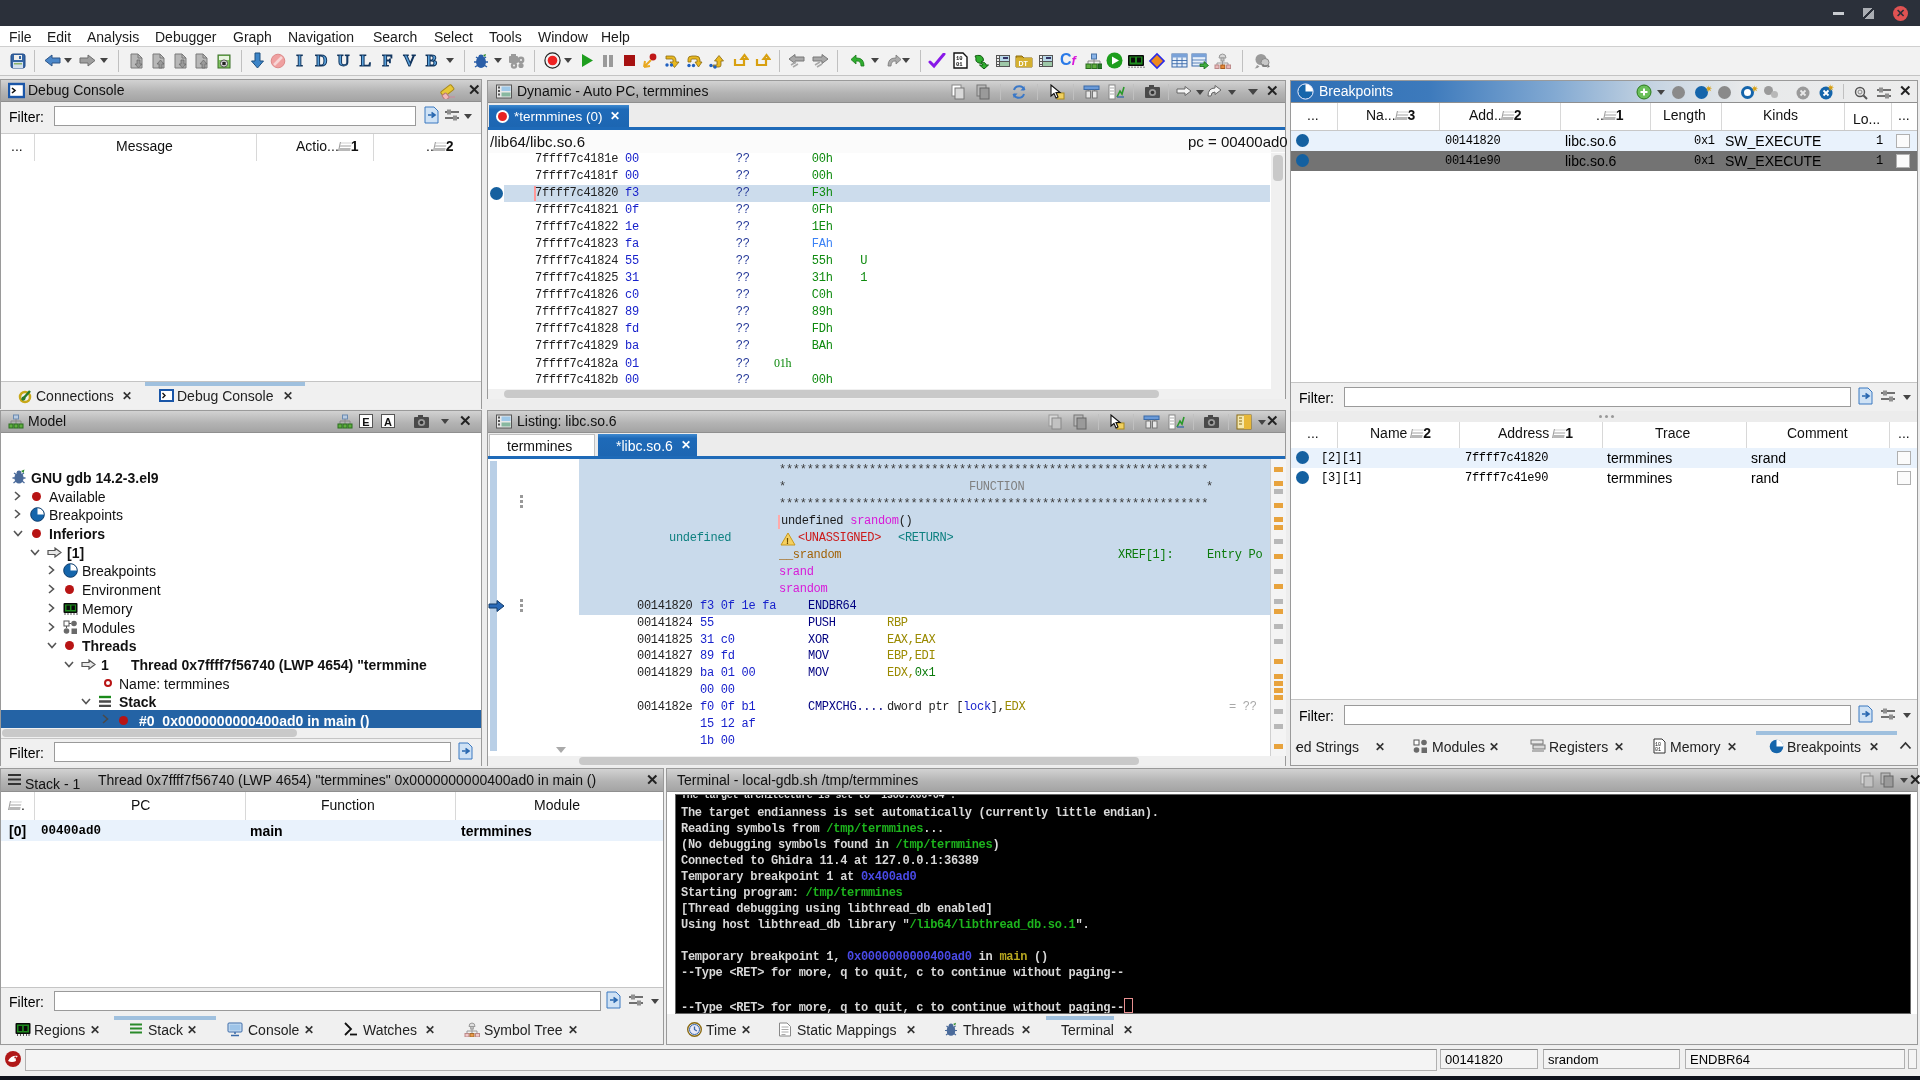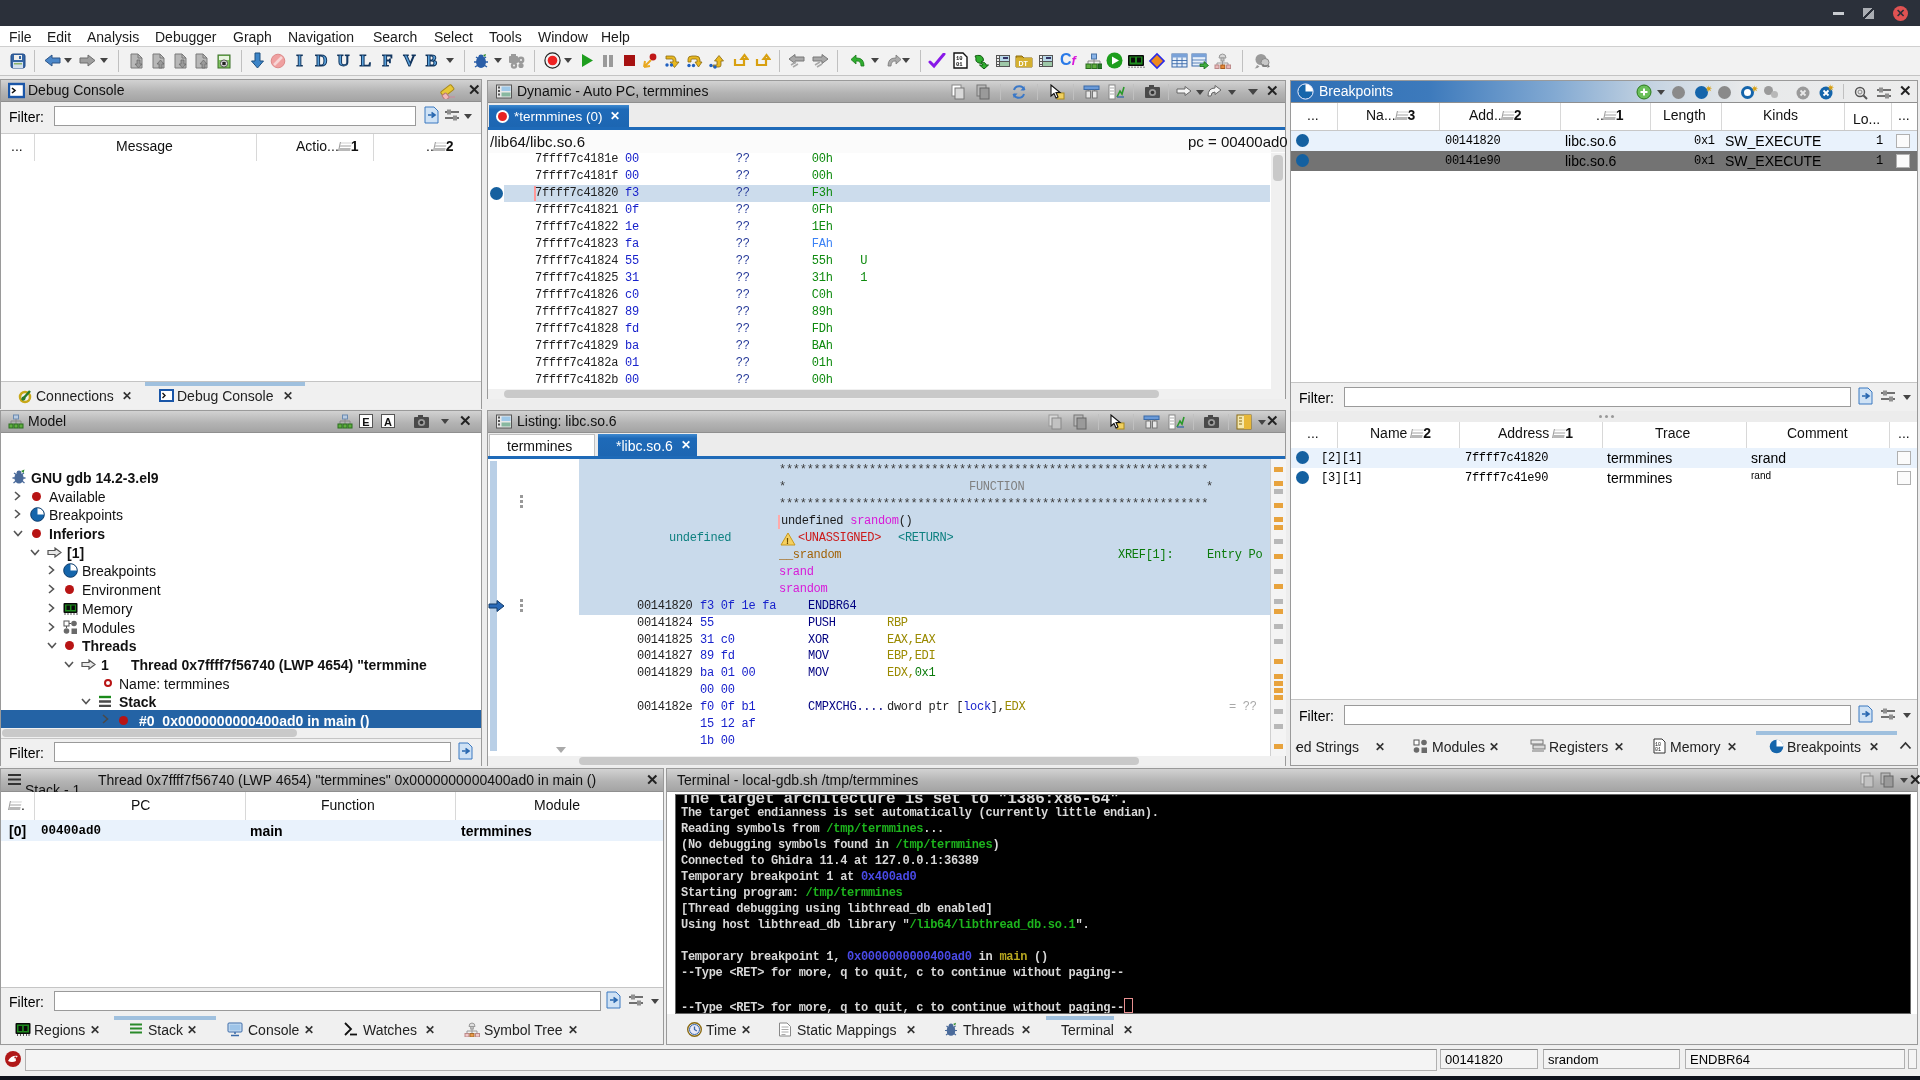--- a/index.html
+++ b/index.html
@@ -556,21 +556,21 @@
 <div class="a" style="left:47px;top:33px;white-space:pre;"><span style="color:#222;">7ffff7c41820</span> <span style="color:#1822cc;">f3</span><span style="color:#283c9a;">              ??</span><span style="color:#0e8a0e;">         F3h     </span></div>
 <div class="a" style="left:47px;top:50px;white-space:pre;"><span style="color:#222;">7ffff7c41821</span> <span style="color:#1822cc;">0f</span><span style="color:#283c9a;">              ??</span><span style="color:#0e8a0e;">         0Fh     </span></div>
 <div class="a" style="left:47px;top:67px;white-space:pre;"><span style="color:#222;">7ffff7c41822</span> <span style="color:#1822cc;">1e</span><span style="color:#283c9a;">              ??</span><span style="color:#0e8a0e;">         1Eh     </span></div>
 <div class="a" style="left:47px;top:84px;white-space:pre;"><span style="color:#222;">7ffff7c41823</span> <span style="color:#1822cc;">fa</span><span style="color:#283c9a;">              ??</span><span style="color:#3b82f6;">         FAh     </span></div>
 <div class="a" style="left:47px;top:101px;white-space:pre;"><span style="color:#222;">7ffff7c41824</span> <span style="color:#1822cc;">55</span><span style="color:#283c9a;">              ??</span><span style="color:#0e8a0e;">         55h    U</span></div>
 <div class="a" style="left:47px;top:118px;white-space:pre;"><span style="color:#222;">7ffff7c41825</span> <span style="color:#1822cc;">31</span><span style="color:#283c9a;">              ??</span><span style="color:#0e8a0e;">         31h    1</span></div>
 <div class="a" style="left:47px;top:135px;white-space:pre;"><span style="color:#222;">7ffff7c41826</span> <span style="color:#1822cc;">c0</span><span style="color:#283c9a;">              ??</span><span style="color:#0e8a0e;">         C0h     </span></div>
 <div class="a" style="left:47px;top:152px;white-space:pre;"><span style="color:#222;">7ffff7c41827</span> <span style="color:#1822cc;">89</span><span style="color:#283c9a;">              ??</span><span style="color:#0e8a0e;">         89h     </span></div>
 <div class="a" style="left:47px;top:169px;white-space:pre;"><span style="color:#222;">7ffff7c41828</span> <span style="color:#1822cc;">fd</span><span style="color:#283c9a;">              ??</span><span style="color:#0e8a0e;">         FDh     </span></div>
 <div class="a" style="left:47px;top:186px;white-space:pre;"><span style="color:#222;">7ffff7c41829</span> <span style="color:#1822cc;">ba</span><span style="color:#283c9a;">              ??</span><span style="color:#0e8a0e;">         BAh     </span></div>
-<div class="a" style="left:47px;top:203px;white-space:pre;"><span style="color:#222;">7ffff7c4182a</span> <span style="color:#1822cc;">01</span><span style="color:#283c9a;">              ??</span><span style="color:#0e8a0e;">         01h     </span></div>
+<div class="a" style="left:47px;top:203px;white-space:pre;"><span style="color:#222;">7ffff7c4182a</span> <span style="color:#1822cc;">01</span><span style="color:#283c9a;">              ??</span><span style="color:#0e8a0e;font-family:Liberation Serif, serif;">         01h     </span></div>
 <div class="a" style="left:47px;top:220px;white-space:pre;"><span style="color:#222;">7ffff7c4182b</span> <span style="color:#1822cc;">00</span><span style="color:#283c9a;">              ??</span><span style="color:#0e8a0e;">         00h     </span></div>
 </div>
 <div class="a" style="left:783px;top:72px;width:14px;height:236px;background:#f0f0f0;">
 <div class="a" style="left:2px;top:2px;width:10px;height:26px;background:#c9c9c9;border-radius:4px;"></div>
 <div class="a" style="left:0px;top:-6px;width:14px;height:5px;background:#ececec;"></div>
 </div>
 <div class="a" style="left:0;top:308px;width:797px;height:10px;background:#f0f0f0;">
       <div class="a" style="left:16px;top:1px;width:655px;height:8px;background:#c9c9c9;border-radius:4px;"></div>
     </div>
 </div>
@@ -810,21 +810,21 @@
       <span class="a mono" style="left:174px;top:3px;font-size:12px;letter-spacing:-0.28px;">7ffff7c41820</span>
       <span class="a" style="left:316px;top:2px;font-size:14px;">termmines</span>
       <span class="a" style="left:460px;top:2px;font-size:14px;">srand</span>
       <div class="a cb" style="left:606px;top:3px;"></div>
     </div>
 <div class="a" style="left:0;top:387px;width:626px;height:20px;background:#ffffff;">
       <div class="a bluedot" style="left:5px;top:3px;"></div>
       <span class="a mono" style="left:30px;top:3px;font-size:12px;letter-spacing:-0.28px;">[3][1]</span>
       <span class="a mono" style="left:174px;top:3px;font-size:12px;letter-spacing:-0.28px;">7ffff7c41e90</span>
       <span class="a" style="left:316px;top:2px;font-size:14px;">termmines</span>
-      <span class="a" style="left:460px;top:2px;font-size:10px;">rand</span>
+      <span class="a" style="left:460px;top:2px;font-size:14px;">rand</span>
       <div class="a cb" style="left:606px;top:3px;"></div>
     </div>
 <div class="a" style="left:0;top:407px;width:626px;height:211px;background:#fff;"></div>
 <div class="a" style="left:0;top:618px;width:626px;height:30px;background:#f0f0f0;border-top:1px solid #c5c5c5;">
 <span class="a" style="left:8px;top:8px;font-size:14px;">Filter:</span>
 <div class="finput" style="left:53px;top:5px;width:505px;"></div>
 <svg class="a" style="left:566px;top:5px" width="17" height="18">
         <path d="M2 1 H11 L15 5 V17 H2 Z" fill="#cfe2f5" stroke="#3a78c0"></path>
         <path d="M5 9 H11 M8.5 6.5 L12 9 L8.5 11.5" stroke="#2a68b0" stroke-width="1.6" fill="none"></path>
       </svg>
@@ -871,21 +871,21 @@
 <svg class="a" style="left:608px;top:12px" width="13" height="9">
         <path d="M1.5 7.5 L6.5 2 L11.5 7.5" fill="none" stroke="#333" stroke-width="1.8"></path>
       </svg>
 </div>
 </div>
 <div class="panel" id="stackp" style="left:0;top:768px;width:664px;height:277px;">
 <div class="ptitle" style="position:relative;height:22px;">
 <svg class="a" style="left:6px;top:4px" width="15" height="13">
         <path d="M1 2 H14 M1 6.5 H14 M1 11 H14" stroke="#333" stroke-width="2.2"></path>
       </svg>
-<span class="a" style="left:24px;top:13px;">Stack - 1</span>
+<span class="a" style="left:24px;top:7px;">Stack - 1</span>
 <span class="a" style="left:97px;top:3px;">Thread 0x7ffff7f56740 (LWP 4654) "termmines" 0x0000000000400ad0 in main ()</span>
 <span class="a" style="left:645px;top:2px;font-size:15px;font-weight:bold;color:#222;">✕</span>
 </div>
 <div class="a th" style="left:0;top:23px;width:662px;height:28px;background:#fff;border-bottom:1px solid #c8c8c8;">
 <span class="a" style="left:8px;top:5px;"><span class="srticon"></span>.</span>
 <div class="a" style="left:33px;top:0;width:1px;height:28px;background:#d8d8d8;"></div>
 <span class="a" style="left:130px;top:5px;">PC</span>
 <div class="a" style="left:244px;top:0;width:1px;height:28px;background:#d8d8d8;"></div>
 <span class="a" style="left:320px;top:5px;">Function</span>
 <div class="a" style="left:454px;top:0;width:1px;height:28px;background:#d8d8d8;"></div>
@@ -961,21 +961,21 @@
         <rect x="4" y="4" width="9" height="11" fill="#c2c2c2" stroke="#888"></rect>
       </svg>
 <svg class="a" style="left:1213px;top:3px" width="15" height="16">
         <rect x="1" y="1" width="9" height="11" fill="#b8b8b8" stroke="#777"></rect>
         <rect x="4" y="4" width="9" height="11" fill="#9a9a9a" stroke="#666"></rect>
       </svg>
 <div class="a caret" style="left:1233px;top:9px;"></div>
 <span class="a" style="left:1242px;top:2px;font-size:15px;font-weight:bold;color:#222;">✕</span>
 </div>
 <div class="a" style="left:8px;top:25px;width:1236px;height:220px;background:#000;border:1px solid #666;overflow:hidden;box-sizing:border-box;" id="termtext">
-<div class="a mono" style="left:5px;top:-5px;font-size:16px;font-weight:bold;letter-spacing:-0.28px;white-space:pre;"><span style="color:#d8d8d8">The target architecture is set to "i386:x86-64".</span></div>
+<div class="a mono" style="left:5px;top:-5px;font-size:10px;font-weight:bold;letter-spacing:-0.28px;white-space:pre;"><span style="color:#d8d8d8">The target architecture is set to "i386:x86-64".</span></div>
 <div class="a mono" style="left:5px;top:11px;font-size:12px;font-weight:bold;letter-spacing:-0.28px;white-space:pre;"><span style="color:#d8d8d8">The target endianness is set automatically (currently little endian).</span></div>
 <div class="a mono" style="left:5px;top:27px;font-size:12px;font-weight:bold;letter-spacing:-0.28px;white-space:pre;"><span style="color:#d8d8d8">Reading symbols from </span><span style="color:#1db41d">/tmp/termmines</span><span style="color:#d8d8d8">...</span></div>
 <div class="a mono" style="left:5px;top:43px;font-size:12px;font-weight:bold;letter-spacing:-0.28px;white-space:pre;"><span style="color:#d8d8d8">(No debugging symbols found in </span><span style="color:#1db41d">/tmp/termmines</span><span style="color:#d8d8d8">)</span></div>
 <div class="a mono" style="left:5px;top:59px;font-size:12px;font-weight:bold;letter-spacing:-0.28px;white-space:pre;"><span style="color:#d8d8d8">Connected to Ghidra 11.4 at 127.0.0.1:36389</span></div>
 <div class="a mono" style="left:5px;top:75px;font-size:12px;font-weight:bold;letter-spacing:-0.28px;white-space:pre;"><span style="color:#d8d8d8">Temporary breakpoint 1 at </span><span style="color:#4a4ae8">0x400ad0</span></div>
 <div class="a mono" style="left:5px;top:91px;font-size:12px;font-weight:bold;letter-spacing:-0.28px;white-space:pre;"><span style="color:#d8d8d8">Starting program: </span><span style="color:#1db41d">/tmp/termmines</span></div>
 <div class="a mono" style="left:5px;top:107px;font-size:12px;font-weight:bold;letter-spacing:-0.28px;white-space:pre;"><span style="color:#d8d8d8">[Thread debugging using libthread_db enabled]</span></div>
 <div class="a mono" style="left:5px;top:123px;font-size:12px;font-weight:bold;letter-spacing:-0.28px;white-space:pre;"><span style="color:#d8d8d8">Using host libthread_db library "</span><span style="color:#1db41d">/lib64/libthread_db.so.1</span><span style="color:#d8d8d8">".</span></div>
 <div class="a mono" style="left:5px;top:139px;font-size:12px;font-weight:bold;letter-spacing:-0.28px;white-space:pre;"></div>
 <div class="a mono" style="left:5px;top:155px;font-size:12px;font-weight:bold;letter-spacing:-0.28px;white-space:pre;"><span style="color:#d8d8d8">Temporary breakpoint 1, </span><span style="color:#4a4ae8">0x0000000000400ad0</span><span style="color:#d8d8d8"> in </span><span style="color:#b8a820">main</span><span style="color:#d8d8d8"> ()</span></div>

